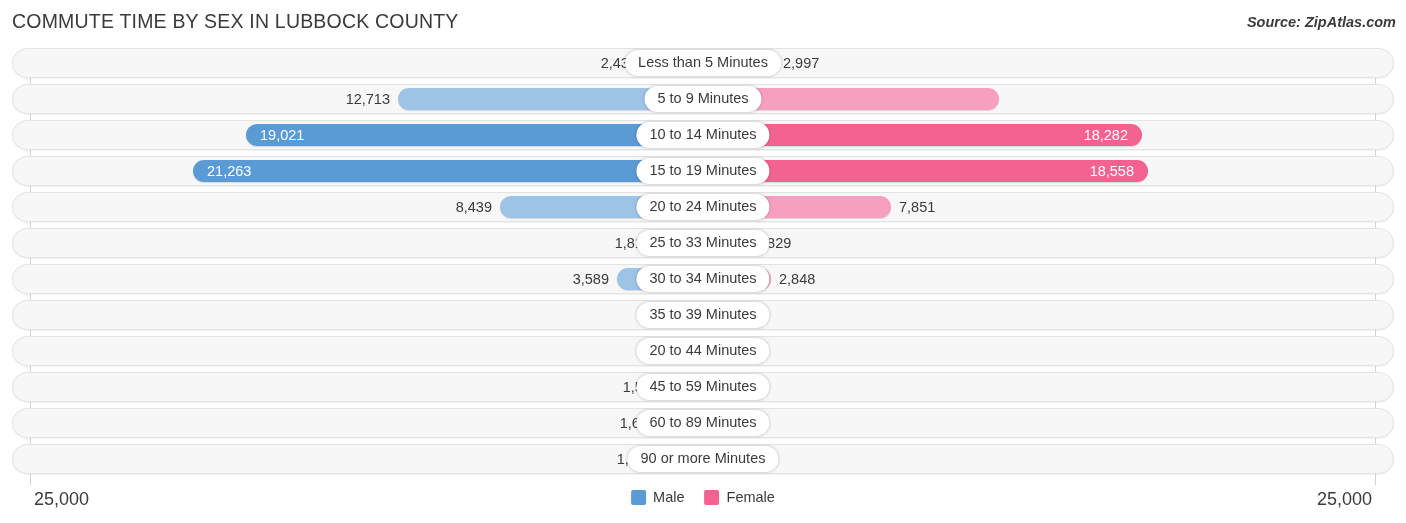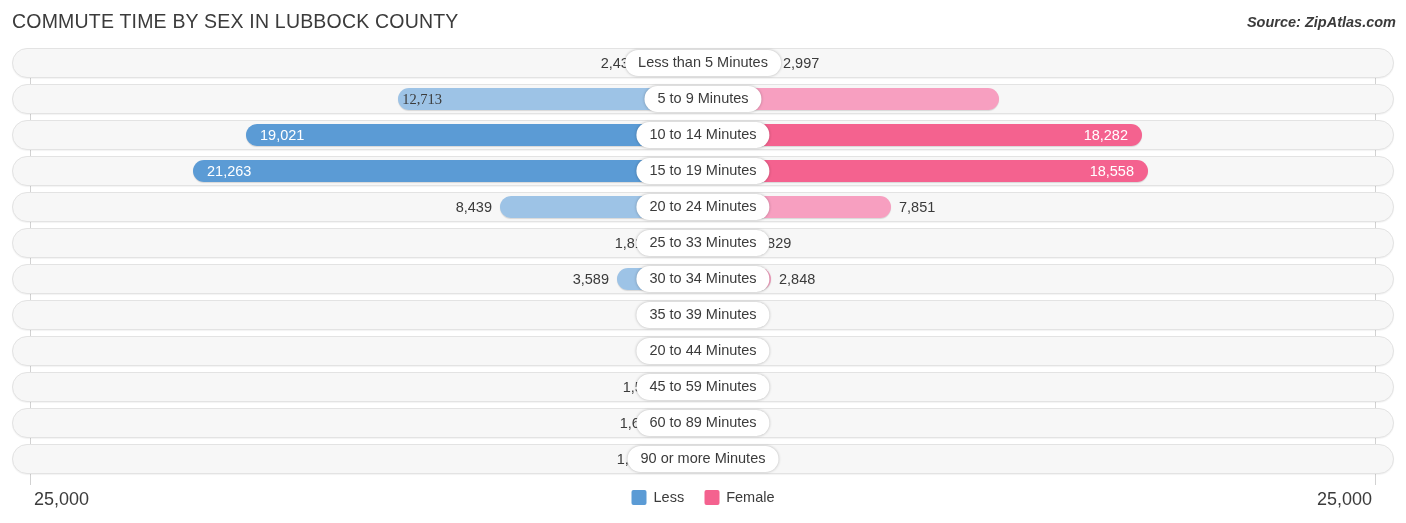--- a/index.html
+++ b/index.html
@@ -108,21 +108,21 @@
         <div class="bar left" style="width: 58px; background: rgb(157, 195, 230);"></div>
         <div class="bar right" style="width: 72px; background: rgb(247, 159, 192);"></div>
         <div class="val left" style="right: 769px;">2,430</div>
         <div class="val right" style="left: 783px;">2,997</div>
         <div class="cat">Less than 5 Minutes</div>
       </div>
       <div class="row">
         <div class="track"></div>
         <div class="bar left" style="width: 305px; background: rgb(157, 195, 230);"></div>
         <div class="bar right" style="width: 296px; background: rgb(247, 159, 192);"></div>
-        <div class="val left" style="right: 964px; font-family: Liberation Serif, serif;">12,713</div>
+        <div class="val left" style="right: 1016px;">12,713</div>
         <div class="val right" style="left: 1014px; margin-top: 40px;">12,317</div>
         <div class="cat">5 to 9 Minutes</div>
       </div>
       <div class="row">
         <div class="track"></div>
         <div class="bar left" style="width: 457px; background: rgb(91, 155, 213);"></div>
         <div class="bar right" style="width: 439px; background: rgb(244, 98, 143);"></div>
         <div class="val left inset" style="right: auto; text-align: left; left: 260px;">19,021</div>
         <div class="val right inset" style="left: auto; right: 278px;">18,282</div>
         <div class="cat">10 to 14 Minutes</div>
@@ -200,21 +200,21 @@
         <div class="cat">90 or more Minutes</div>
       </div>
     </div>
 
   <div class="footer">
     <div class="axis-max l">25,000</div>
     <div class="axis-max r">25,000</div>
     <div class="legend">
       <div class="leg-item">
         <span class="swatch" id="sw-male" style="background: rgb(91, 155, 213);"></span>
-        <span class="leg-label">Less</span>
+        <span class="leg-label">Male</span>
       </div>
       <div class="leg-item">
         <span class="swatch" id="sw-female" style="background: rgb(244, 98, 143);"></span>
         <span class="leg-label">Female</span>
       </div>
     </div>
   </div>
 
 </div>
 

